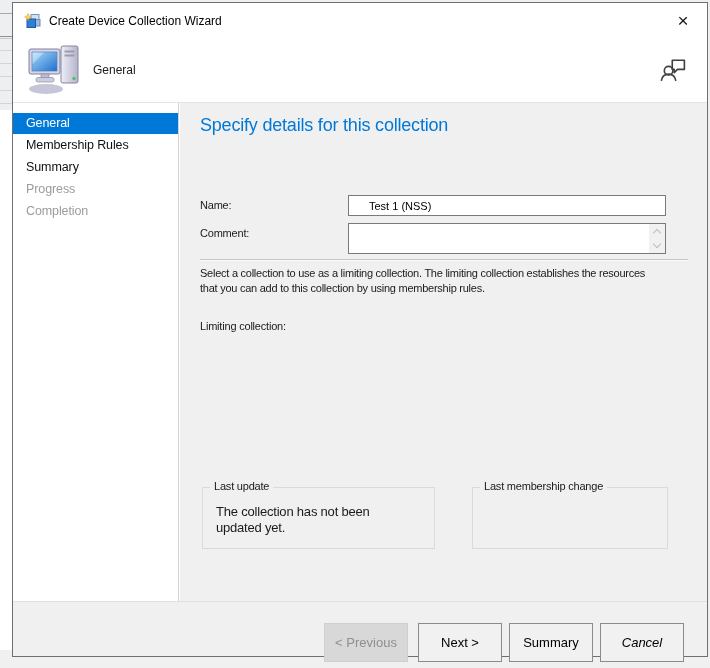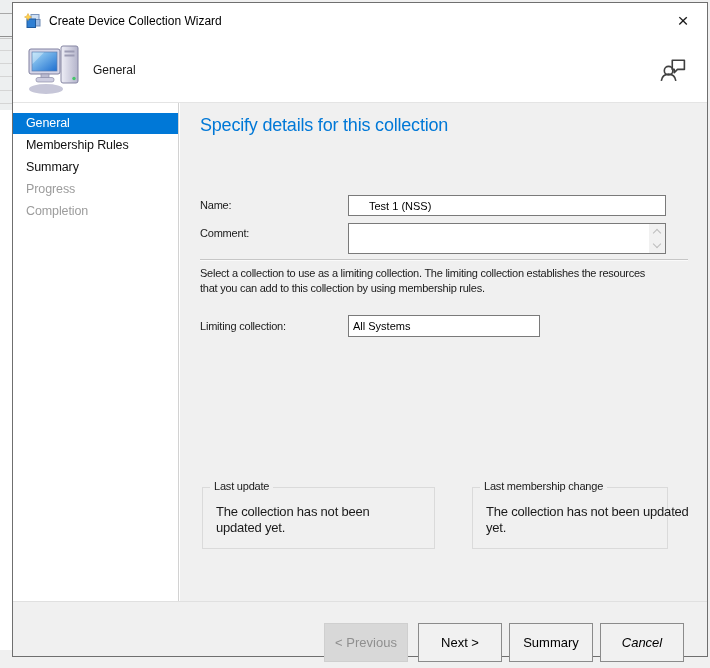--- a/index.html
+++ b/index.html
@@ -205,35 +205,30 @@
     </div>
 
     <div class="divider"></div>
 
     <div class="desc">
       <div>Select a collection to use as a limiting collection. The limiting collection establishes the resources</div>
       <div>that you can add to this collection by using membership rules.</div>
     </div>
 
     <div class="fld-label" style="top:213px;">Limiting collection:</div>
-    <input class="ro-input" type="text" readonly="" value="All Systems" style="">
 
     <div class="groupbox g1">
       <div class="legend">Last update</div>
       <div class="group-text">
         <div>The collection has not been</div>
         <div>updated yet.</div>
       </div>
     </div>
     <div class="groupbox g2">
       <div class="legend">Last membership change</div>
-      <div class="group-text">
-        <div>The collection has not been updated</div>
-        <div>yet.</div>
-      </div>
     </div>
   </div>
 
   <div class="footer">
     <button class="btn b-prev disabled" disabled="">&lt; Previous</button>
     <button class="btn b-next">Next &gt;</button>
     <button class="btn b-summary">Summary</button>
     <button class="btn b-cancel">Cancel</button>
   </div>
 

